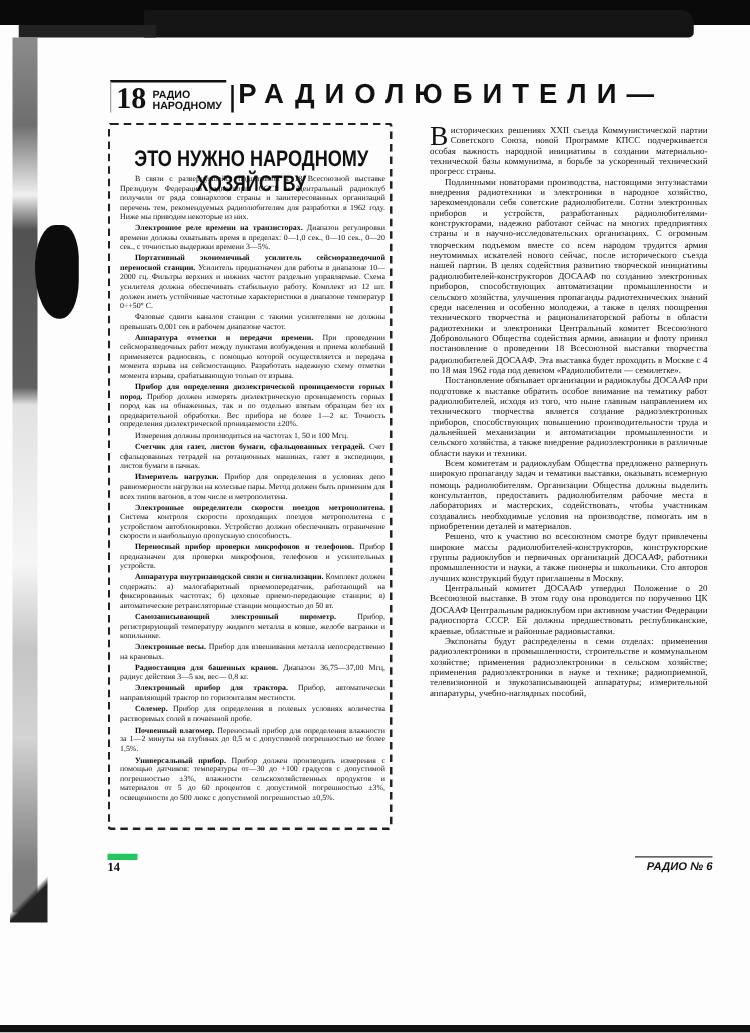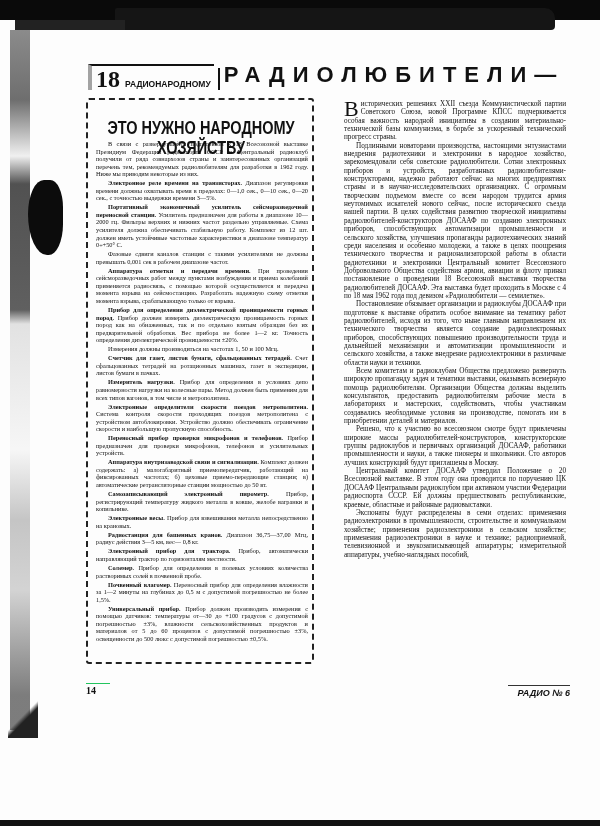--- a/index.html
+++ b/index.html
@@ -32,27 +32,27 @@
   }
   .scan-bottom {
     position:absolute; left:0; top:820px; width:600px; height:6px; background:#111;
   }
 
   .header {
     position:absolute; left:88px; top:60px; width:510px; height:30px;
     display:flex; align-items:flex-end;
   }
   .num-badge {
-    border-left:4px solid #a3a3a3; border-top:2px solid #111; padding:0 3px 0 4px;
+    border-left:1px solid #a3a3a3; border-top:2px solid #111; padding:0 3px 0 4px;
     display:flex; align-items:flex-end; height:24px;
   }
   .num-badge .n { font-size:24px; font-weight:bold; line-height:22px; font-family:"Liberation Serif", serif; }
   .num-badge .lbl {
     font-family:"Liberation Sans", sans-serif; font-weight:bold; font-size:8.5px; line-height:9px;
-    margin-left:5px; margin-bottom:1px; display:flex; flex-direction:row;
+    margin-left:5px; margin-bottom:1px; display:flex; flex-direction:column;
   }
   .hdr-bar { width:2px; height:22px; background:#111; margin:0 4px 0 4px; }
   .big-title {
     font-family:"Liberation Sans", sans-serif; font-size:22px; font-weight:bold; letter-spacing:8px;
     line-height:30px;
   }
 
   .box {
     position:absolute; left:86px; top:98px; width:228px; height:566px;
     border:2px dashed #222; border-radius:3px; box-sizing:border-box;
@@ -72,21 +72,21 @@
   .main-text {
     position:absolute; left:344px; top:100px; width:222px;
     font-size:7.2px; line-height:8.35px; text-align:justify;
   }
   .main-text p { margin:0; text-indent:12px; }
   .main-text p.first { text-indent:0; }
   .dropcap { float:left; font-size:22px; line-height:18px; margin:0 2px -2px 0; font-weight:normal; }
 
   .page-num {
     position:absolute; left:86px; top:683px; font-size:10px; font-weight:bold;
-    border-top:1px solid #22c55e; padding-top:1px; width:24px;
+    border-top:5px solid #22c55e; padding-top:1px; width:24px;
   }
   .footer {
     position:absolute; left:508px; top:685px; width:62px; border-top:1px solid #333;
     font-family:"Liberation Sans", sans-serif; font-style:italic; font-weight:bold; font-size:9px;
     text-align:right; padding-top:2px;
   }
 </style>
 </head>
 <body>
 

